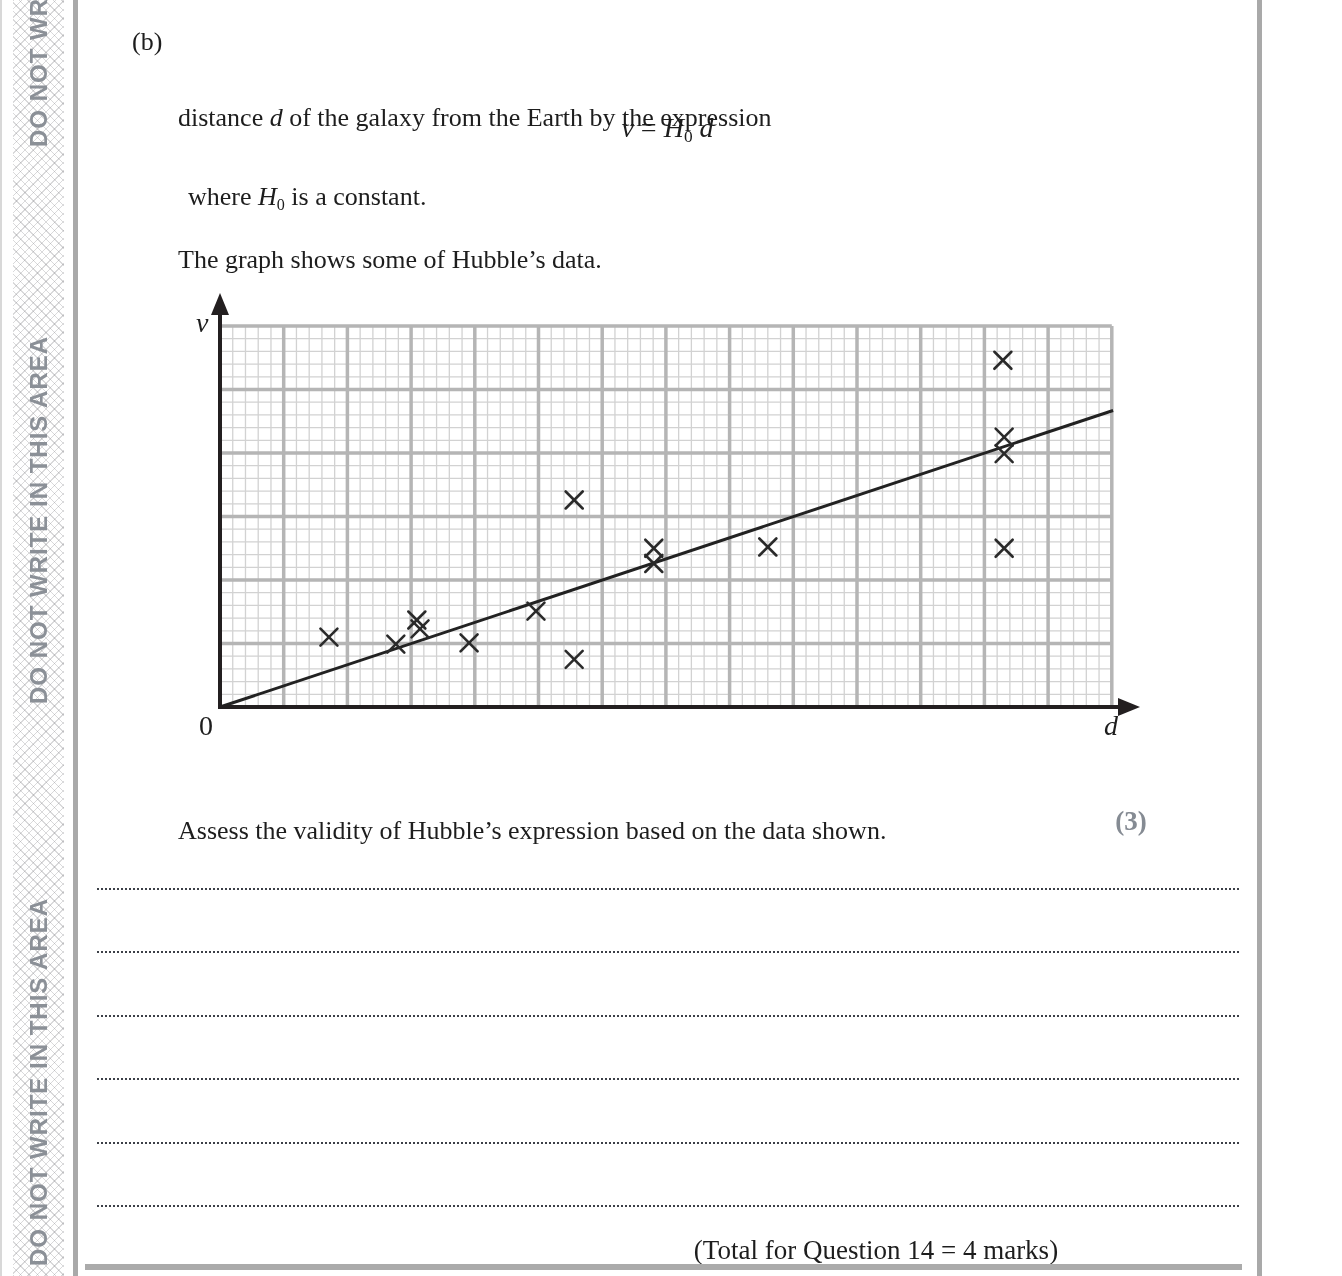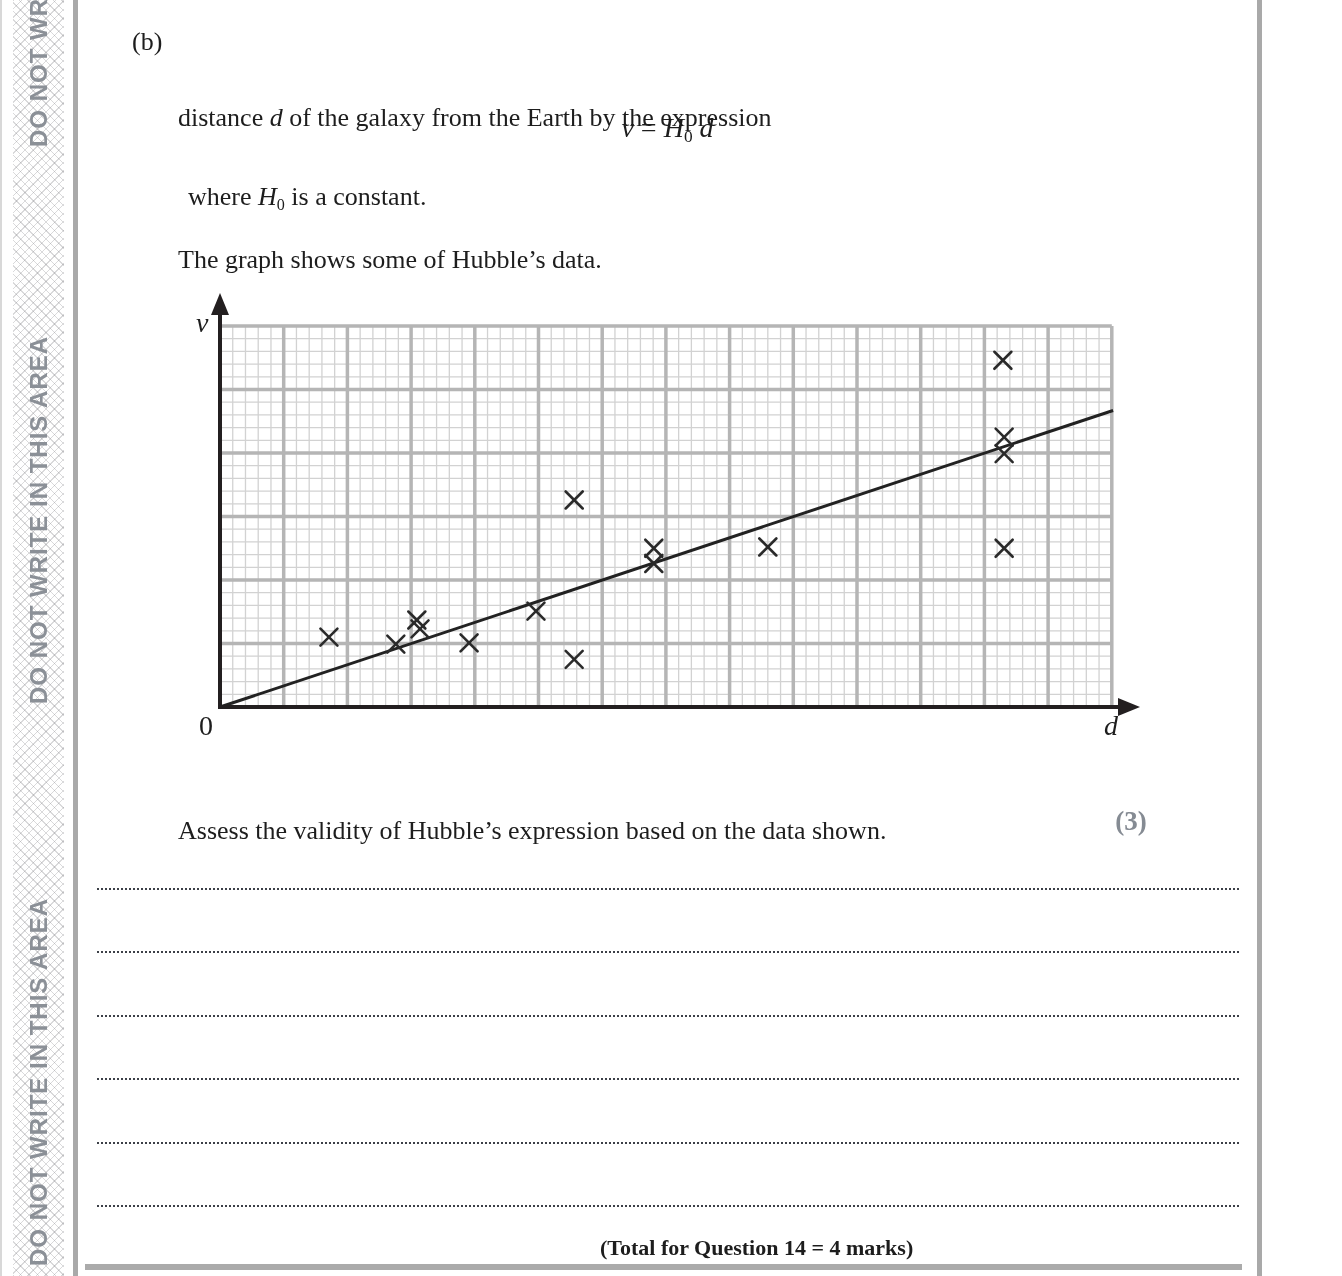--- a/index.html
+++ b/index.html
@@ -43,22 +43,22 @@
   sub{font-size:.62em;vertical-align:baseline;position:relative;top:.28em;}
   i{font-style:italic;}
   
   #graph-svg{position:absolute;left:185px;top:285px;}
   
   .dotted-line{
     position:absolute;left:97px;width:1142px;height:0;
     border-bottom:2px dotted #3c4048;
   }
   .total-line{
-    position:absolute;left:600px;top:1235px;width:552px;text-align:left;
-    font-weight:bold;font-size:22px;white-space:nowrap;
+    position:absolute;left:600px;top:1235px;width:552px;text-align:center;
+    font-weight:normal;font-size:27px;white-space:nowrap;
   }
   .bottom-bar{position:absolute;left:85px;top:1264px;width:1157px;height:6px;background:#ababab;}
 </style>
 </head>
 <body>
 
 <div id="page">
 
   <div class="edge-line"></div>
   <div class="crosshatch"></div>

